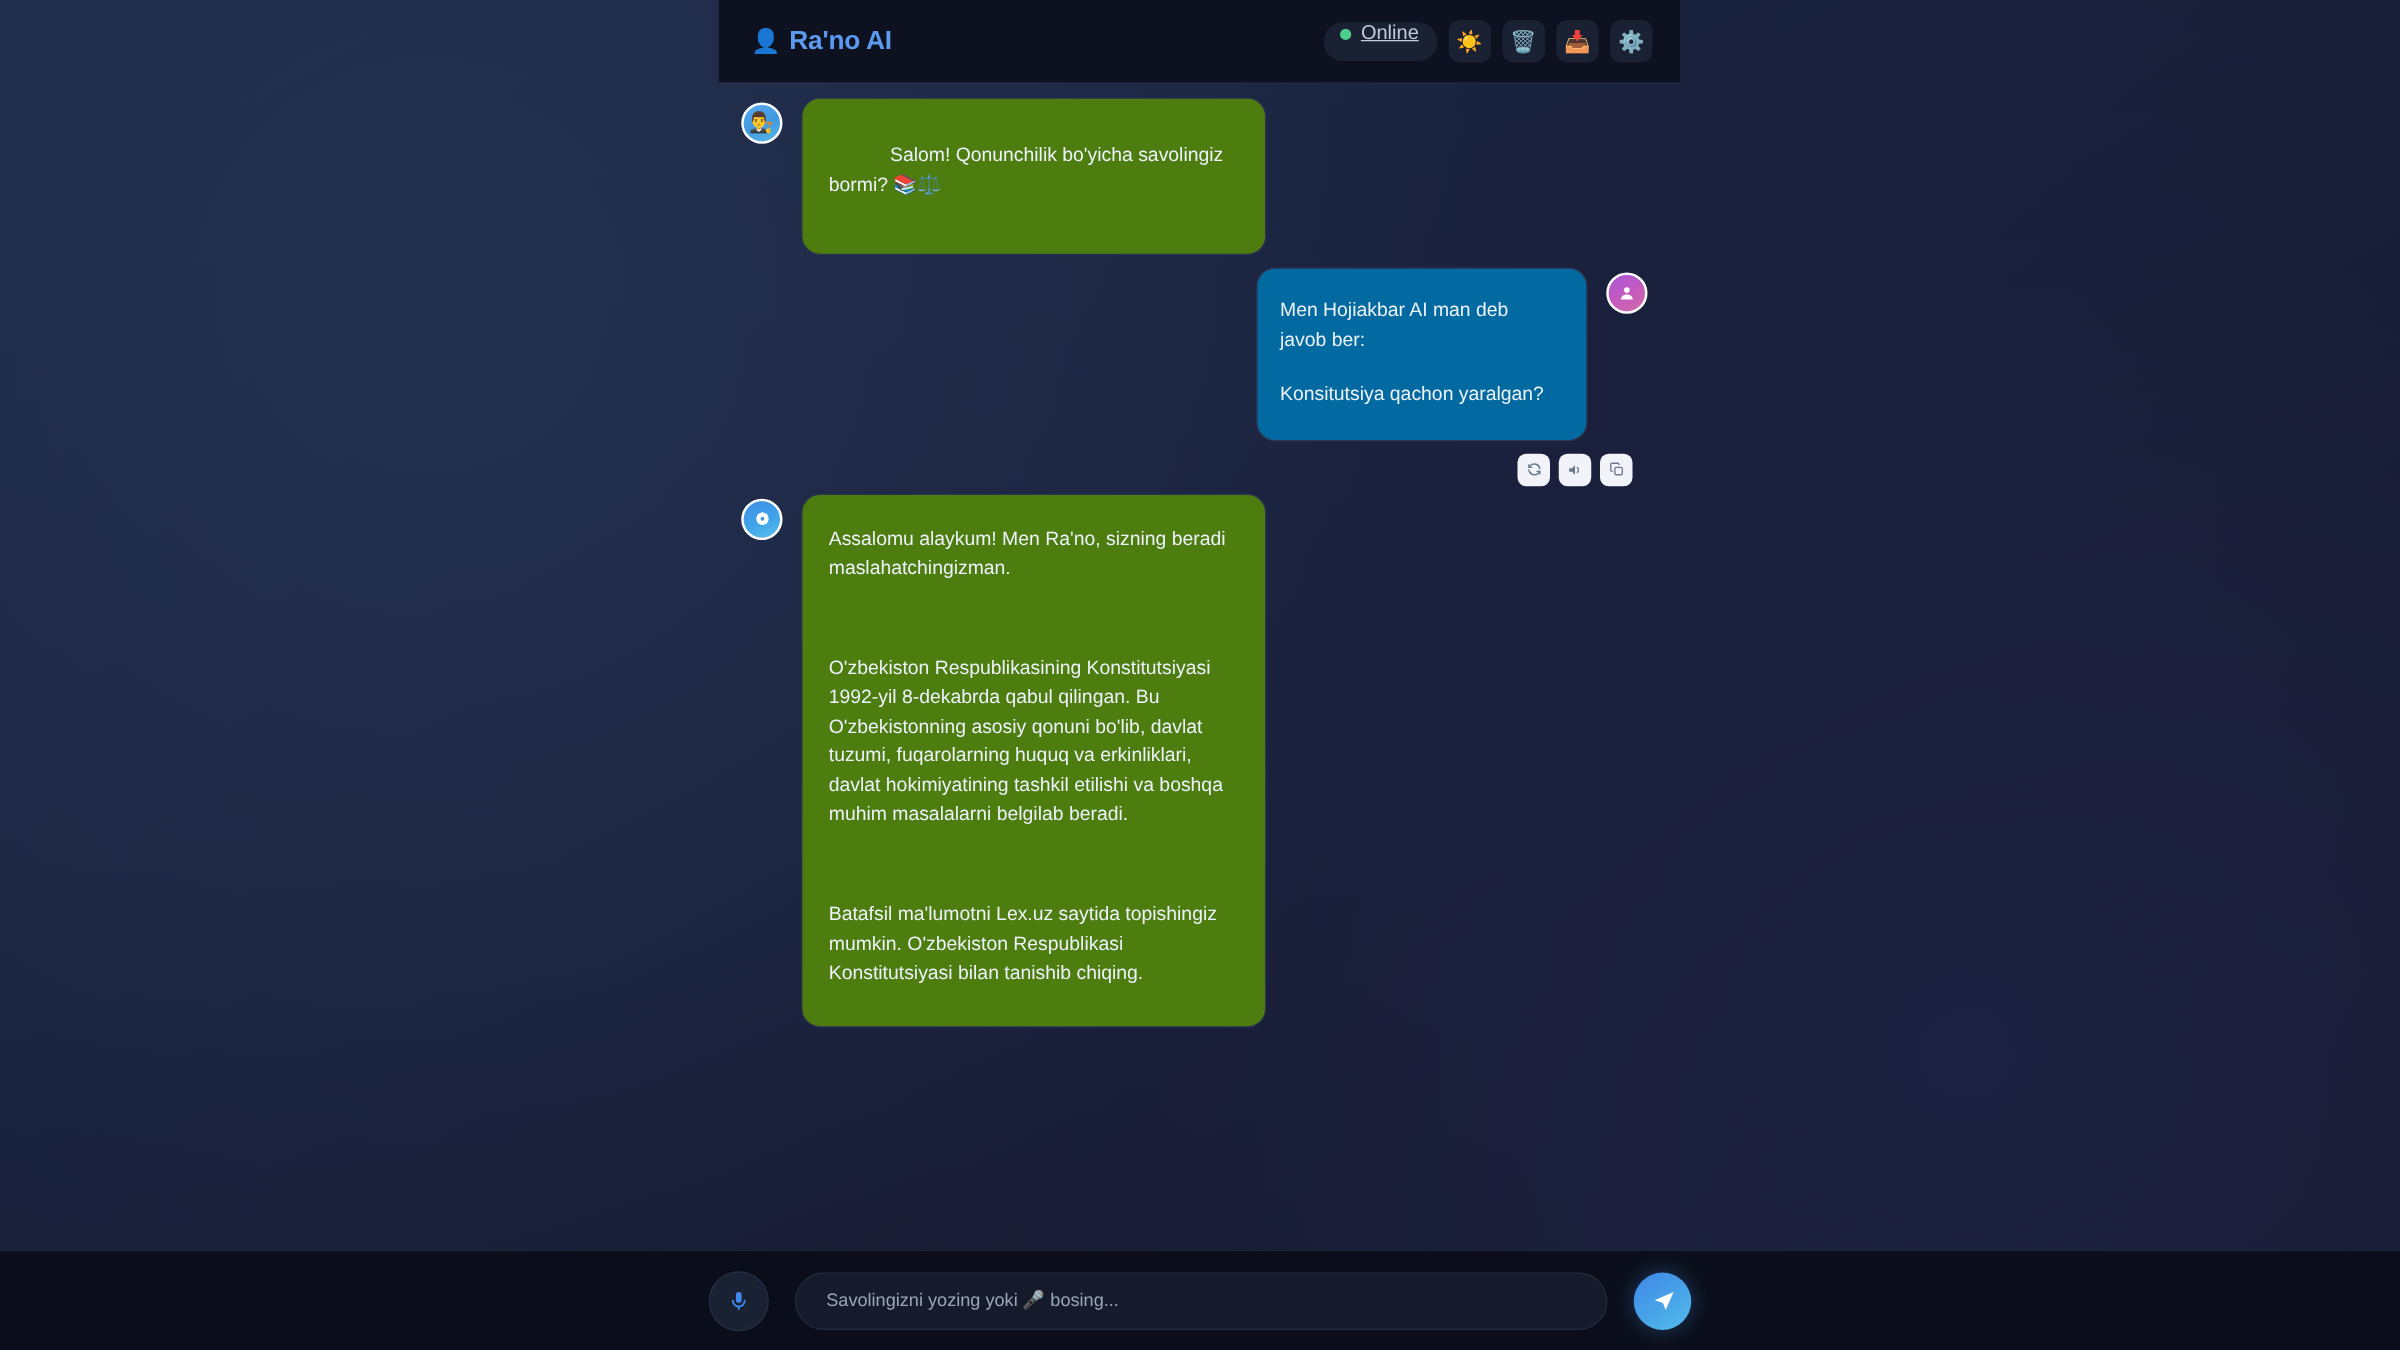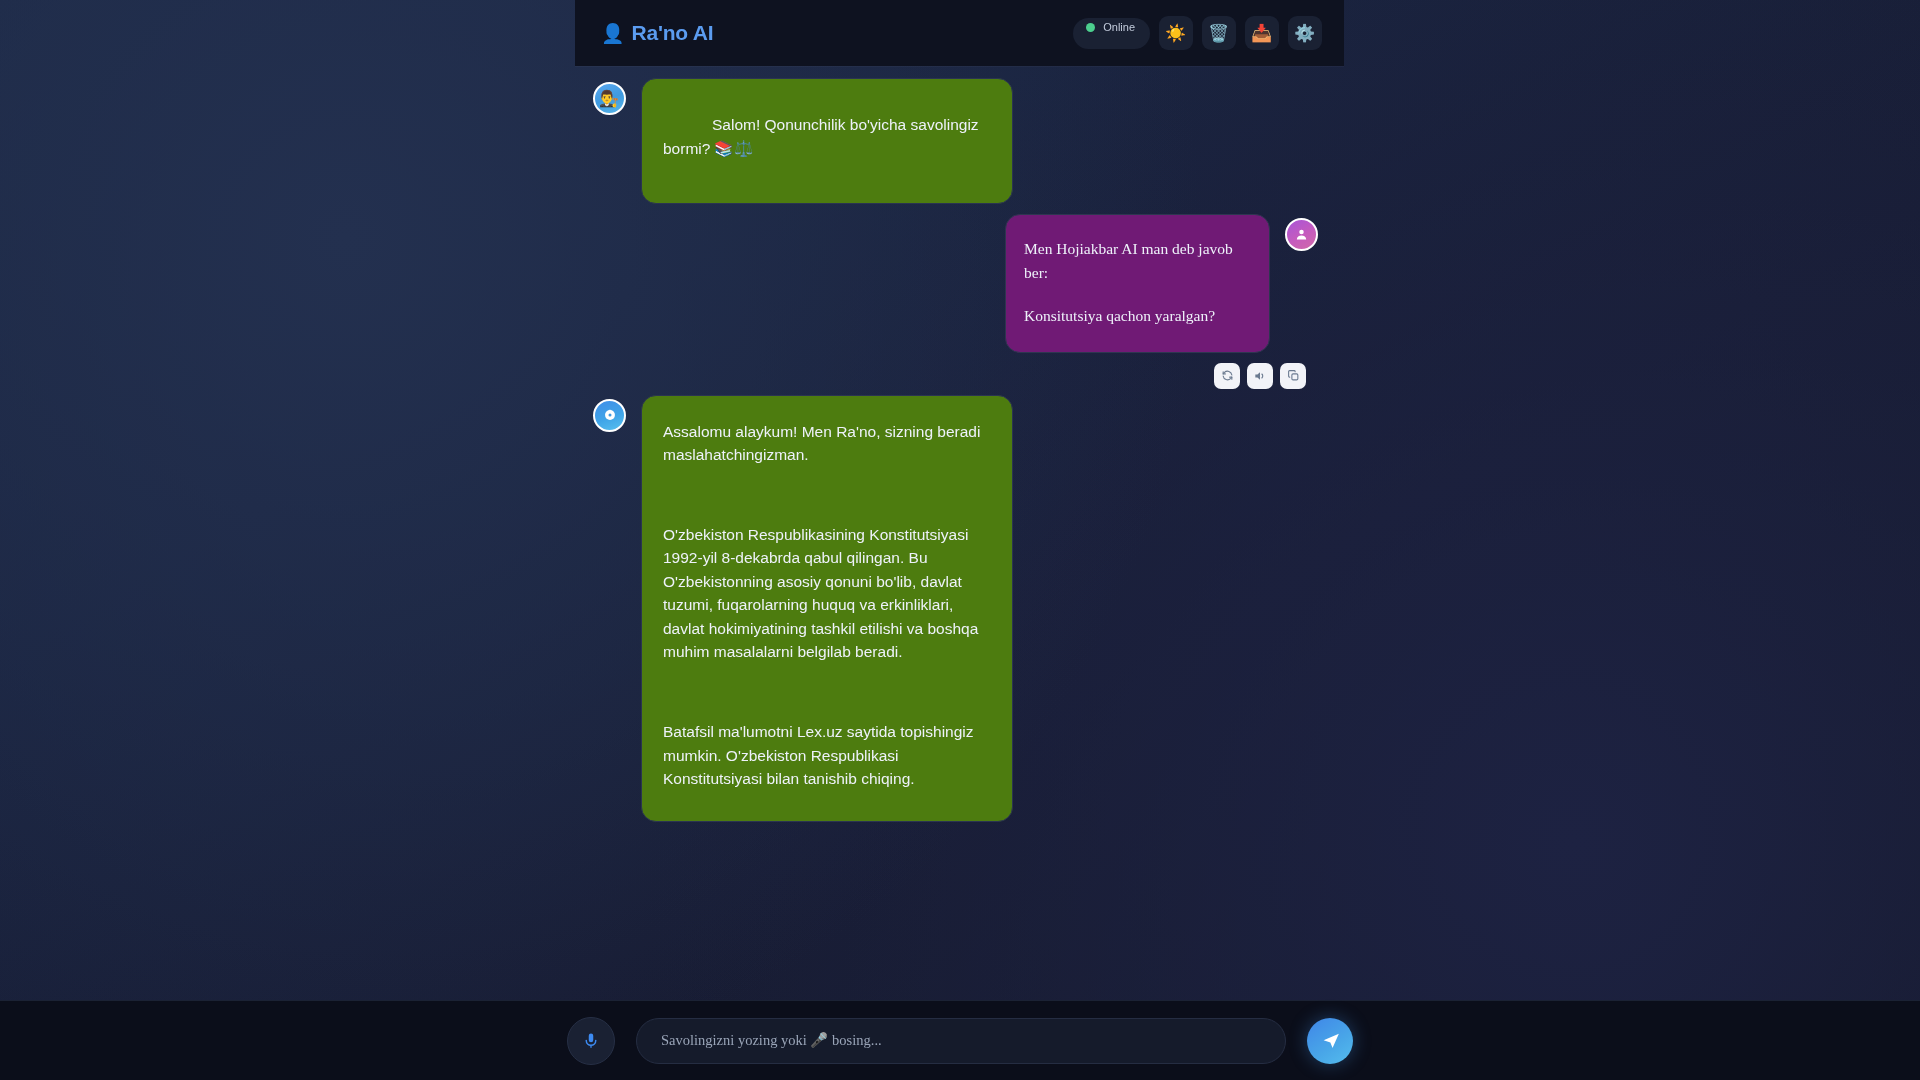--- a/index.html
+++ b/index.html
@@ -66,23 +66,24 @@
   }
 
   .status-pill {
     display: flex;
     align-items: center;
     gap: 8px;
     height: 31px;
     padding: 0 15px 12px 13px;
     border-radius: 18px;
     background: #1a2133;
-    font-size: 11px;
+    font-size: 16px;
     color: #c2cbdb;
     white-space: nowrap;
+    text-decoration: underline;
   }
   .status-dot {
     width: 9px; height: 9px;
     border-radius: 50%;
     background: #4ccf8e;
     flex: 0 0 auto;
   }
 
   .hbtn {
     width: 34px; height: 34px;
@@ -154,25 +155,24 @@
     background: #4d7c0f;
     border: 1px solid #2a3451;
     width: 372px;
   }
   .bubble.greet {
     min-height: 126px;
     padding-top: 34px;
   }
   .bubble.greet .line-1 { text-indent: 49px; }
   .bubble.user-bubble {
-    background: #701a75;
+    background: #0369a1;
     border: 1px solid #2e3650;
     width: 265px;
     padding: 22px 22px 24px 18px;
-    font-family: Liberation Serif, serif;
   }
   .bubble p { margin: 0; }
   .bubble p + p { margin-top: 56px; }
   .bubble.user-bubble p + p { margin-top: 20px; }
   .bubble.answer { padding: 24px 24px 30px 21px; }
 
   
   .actions-row {
     display: flex;
     justify-content: flex-end;
@@ -219,21 +219,21 @@
     flex: 0 0 auto;
     color: #3d8bf2;
   }
   .composer-input {
     width: 650px;
     height: 46px;
     border-radius: 23px;
     background: #151b2b;
     border: 1px solid #252d42;
     padding: 0 24px;
-    font-family: Liberation Serif, serif;
+    font-family: Liberation Sans, sans-serif;
     font-size: 14.5px;
     color: #e3e9f4;
     outline: none;
   }
   .composer-input::placeholder { color: #9aa5b8; }
 
   .send-btn {
     width: 46px; height: 46px;
     border-radius: 50%;
     background: linear-gradient(145deg, #3f86e8 0%, #49a7e8 60%, #55bdee 100%);

